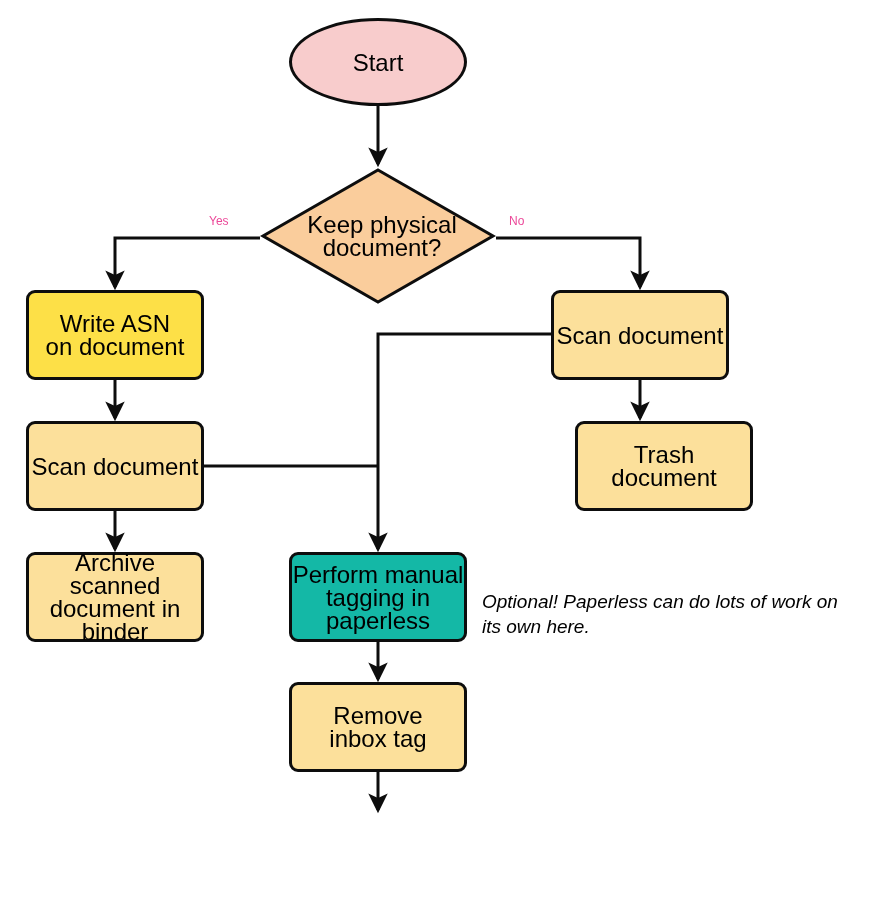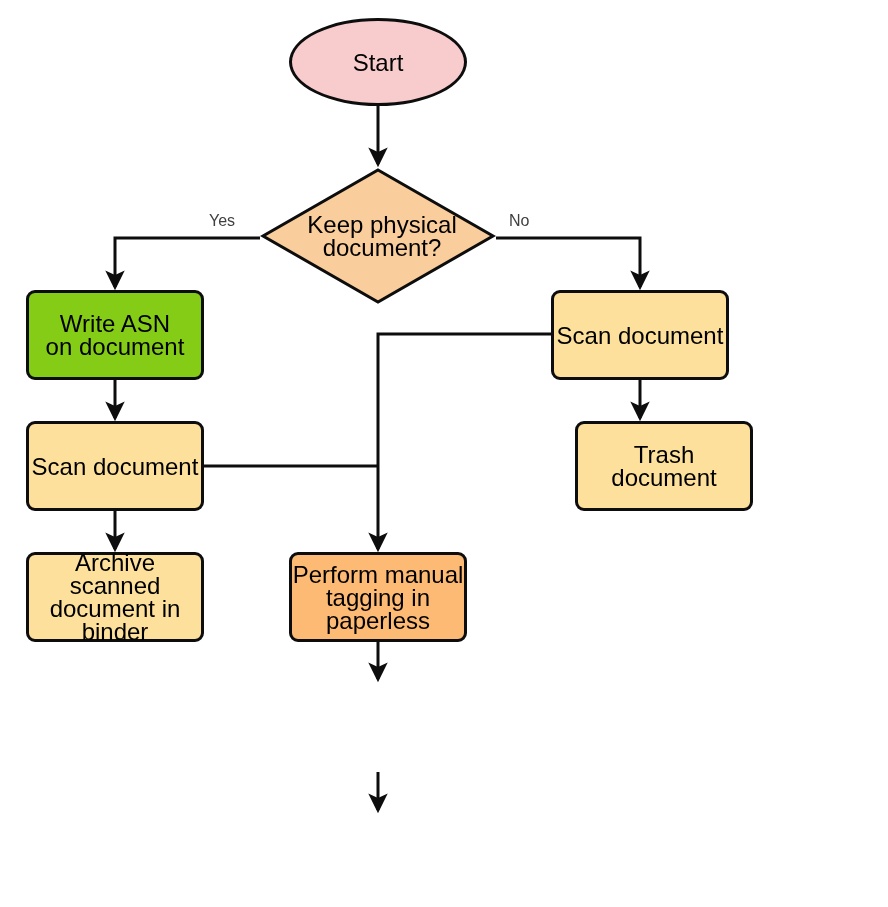--- a/index.html
+++ b/index.html
@@ -48,23 +48,23 @@
   .node.decision-label {
     background: transparent;
     border: none;
   }
   .diamond-wrap {
     position: absolute;
     z-index: 2;
   }
   .edge-label {
     position: absolute;
-    font-size: 16px;
+    font-size: 12px;
     line-height: 20px;
-    color: #404040;
+    color: #ec4899;
     z-index: 4;
   }
   .annotation {
     position: absolute;
     font-size: 19px;
     line-height: 25px;
     font-style: italic;
     color: #000000;
     z-index: 4;
     white-space: pre-line;
@@ -109,37 +109,41 @@
   <div class="diamond-wrap" style="left:260px; top:167px; width:236px; height:138px;">
     <svg width="236" height="138" viewBox="0 0 236 138" xmlns="http://www.w3.org/2000/svg">
       <polygon points="118,3 233,69 118,135 3,69" fill="#facd9c" stroke="#0d0d0d" stroke-width="3" stroke-linejoin="miter"></polygon>
     </svg>
     <div class="node decision-label" style="left:4px; top:0; width:236px; height:138px;">Keep physical
 document?</div>
   </div>
 
   <div class="node terminal" style="left:289px; top:18px; width:178px; height:88px; background:#f8cccc;">Start</div>
 
-  <div class="node process" style="left:26px; top:290px; width:178px; height:90px; background:#84cc16;">Write ASN
+  <div class="node process" style="left:26px; top:290px; width:178px; height:90px; background:#fde047;">Write ASN
 on document</div>
 
   <div class="node process" style="left:26px; top:421px; width:178px; height:90px; background:#fce09b;">Scan document</div>
 
   <div class="node process" style="left:26px; top:552px; width:178px; height:90px; background:#fce09b;">Archive scanned
 document in
 binder</div>
 
   <div class="node process" style="left:551px; top:290px; width:178px; height:90px; background:#fce09b;">Scan document</div>
 
   <div class="node process" style="left:551px; top:421px; width:178px; height:90px; background:#fce09b;margin-left:24px;">Trash document</div>
 
-  <div class="node process" style="left:289px; top:552px; width:178px; height:90px; background:#fdba74;">Perform manual
+  <div class="node process" style="left:289px; top:552px; width:178px; height:90px; background:#14b8a6;">Perform manual
 tagging in
 paperless</div>
 
+  <div class="node process" style="left:289px; top:682px; width:178px; height:90px; background:#fce09b;">Remove
+inbox tag</div>
 
 
   <div class="edge-label" style="left:209px; top:211px;">Yes</div>
 
   <div class="edge-label" style="left:509px; top:211px;">No</div>
 
+  <div class="annotation" style="left:482px; top:589px; width:400px;">Optional! Paperless can do lots of work on
+its own here.</div>
 
 </div>
 
 </body></html>

